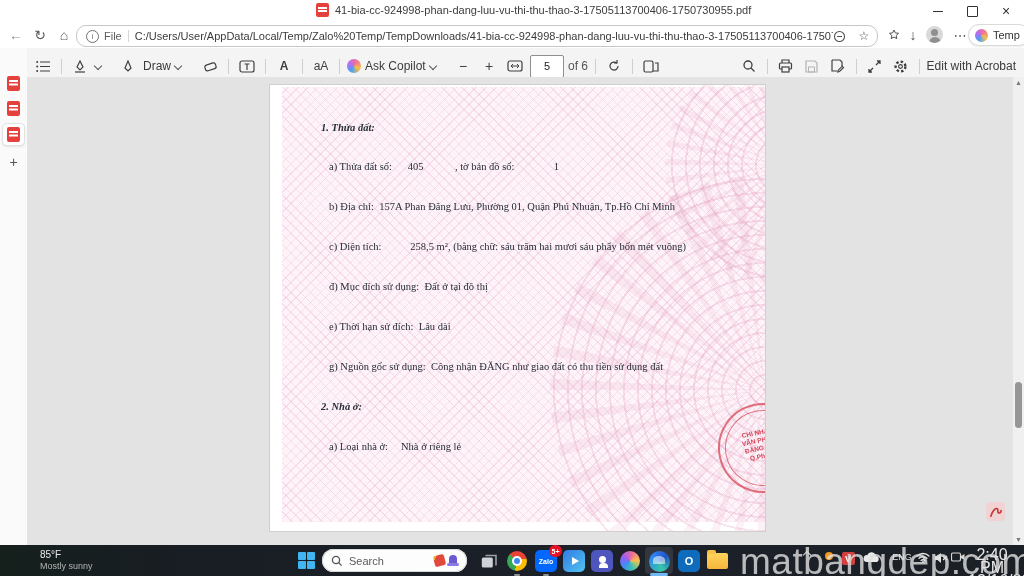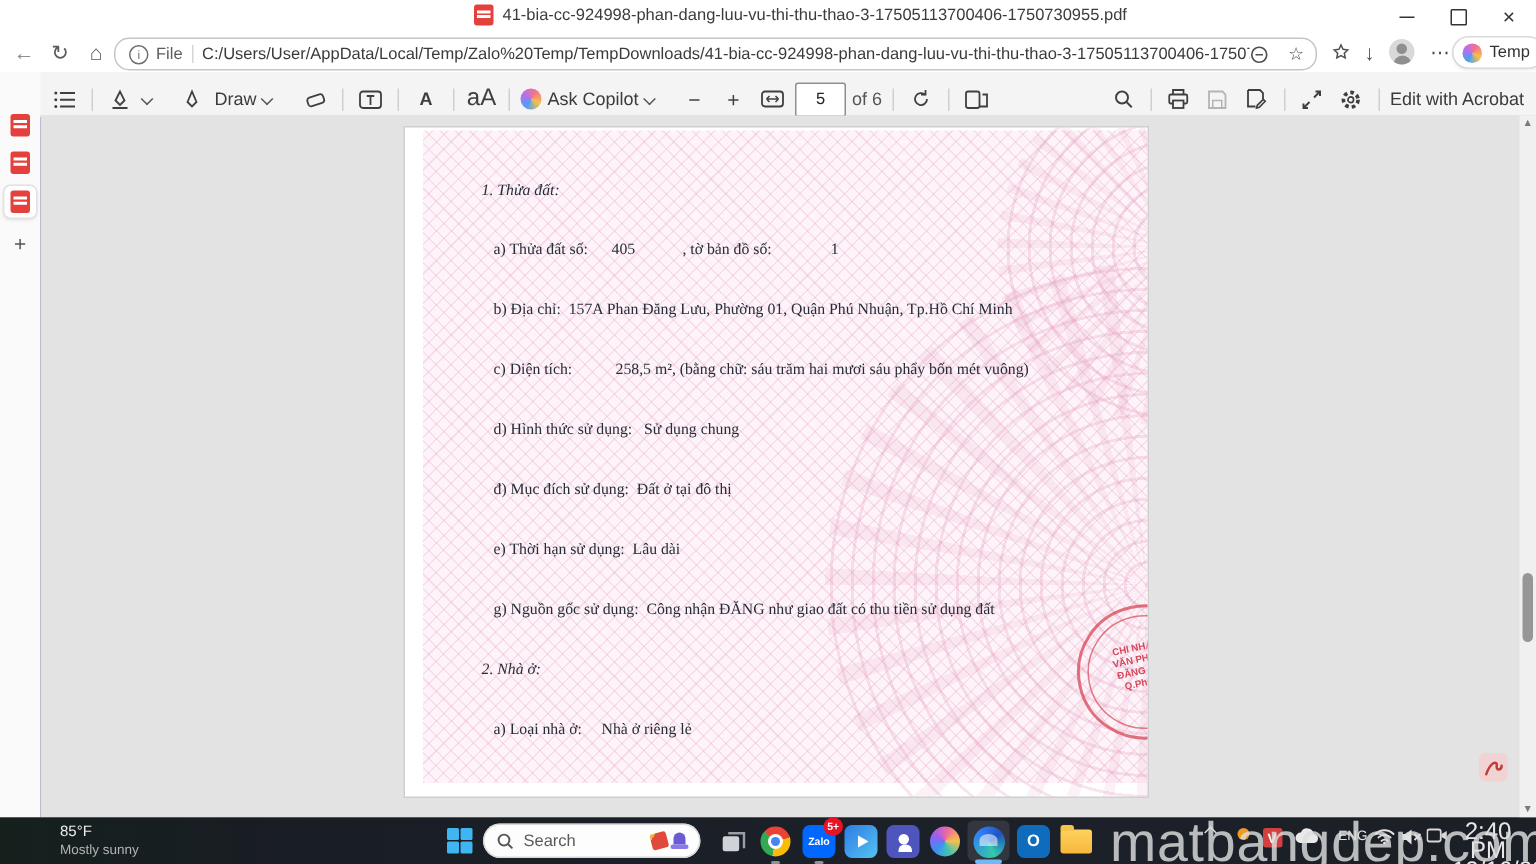--- a/index.html
+++ b/index.html
@@ -1,17 +1,17 @@
 <!DOCTYPE html>
 <html><head>
 <meta charset="utf-8">
 <style>
   html,body{margin:0;padding:0;background:#444;}
   #screen{position:relative;width:1024px;height:576px;overflow:hidden;
-    font-family:"Liberation Sans","DejaVu Sans",sans-serif;background:#4c1d95;
+    font-family:"Liberation Sans","DejaVu Sans",sans-serif;background:#b91c1c;
     -webkit-font-smoothing:antialiased;}
   
   .titlebar{position:absolute;left:0;top:0;width:1024px;height:22px;background:#fff;}
   .tab{position:absolute;left:316px;top:3px;display:flex;align-items:center;gap:6px;}
   .pdficon{width:13px;height:14px;background:#e5413c;border-radius:2px;position:relative;flex:0 0 auto;}
   .pdficon:after{content:"";position:absolute;left:2px;top:4px;width:9px;height:1.5px;background:#fff;box-shadow:0 3px 0 #fff;}
   .tabtitle{font-size:11px;color:#3c3c3c;white-space:nowrap;}
   .wctl{position:absolute;top:0;height:22px;width:32px;display:flex;align-items:center;justify-content:center;color:#333;}
   .minbar{width:10px;height:1px;background:#333;}
   .maxbox{width:9px;height:9px;border:1px solid #333;border-radius:1px;}
@@ -56,21 +56,21 @@
       repeating-linear-gradient(45deg,rgba(226,158,192,.25) 0 1px,transparent 1px 7px),
       repeating-linear-gradient(-45deg,rgba(226,158,192,.25) 0 1px,transparent 1px 7px);}
   .emb{position:absolute;border-radius:50%;
     background:
       repeating-radial-gradient(circle,rgba(224,140,182,.22) 0 2px,transparent 2px 14px),
       repeating-conic-gradient(rgba(224,140,182,.12) 0 3deg,transparent 3deg 9deg);}
   .doc-text{position:absolute;left:38px;top:9px;width:450px;font-family:"Liberation Serif","DejaVu Serif",serif;
     font-size:10.5px;line-height:13.3px;color:#262d3a;white-space:pre;}
   .dl{display:block;}
   .h{font-weight:bold;font-size:11.5px;margin-bottom:2px;}
-  .bi{font-weight:normal;font-style:italic;}
+  .bi{font-weight:bold;font-style:italic;}
   .i1{margin-left:13px;}
   .i2{margin-left:21px;}
   .stamp{position:absolute;left:448px;top:318px;width:86px;height:86px;border:2px solid rgba(214,70,84,.75);
     border-radius:50%;transform:rotate(-12deg);color:#d6465a;}
   .stamp:before{content:"";position:absolute;inset:5px;border:1px solid rgba(214,70,84,.7);border-radius:50%;}
   .stamptxt{position:absolute;inset:0;display:flex;flex-direction:column;align-items:center;justify-content:center;
     font-size:6.5px;font-weight:bold;line-height:8px;text-align:center;}
   
   .sbtrack{position:absolute;right:0;top:0;width:11px;height:468px;background:#f0f0f0;}
   .sbthumb{position:absolute;left:2px;top:305px;width:7px;height:46px;background:#969696;border-radius:4px;}
@@ -212,21 +212,21 @@
       <span class="tbdiv"></span>
       <span class="tbic">
         <svg width="16" height="13" viewBox="0 0 16 13">
             <rect x="1" y="1" width="14" height="11" rx="2" fill="none" stroke="#3f3f3f" stroke-width="1.2"></rect>
             <path d="M5.5 4h5M8 4v6" stroke="#3f3f3f" stroke-width="1.2"></path>
           </svg>
       </span>
       <span class="tbdiv"></span>
       <span class="tbic" style="font-size:12px;font-weight:bold;color:#3f3f3f;">A</span>
       <span class="tbdiv"></span>
-      <span class="tbic" style="font-size:16px;color:#3f3f3f;">aA</span>
+      <span class="tbic" style="font-size:12px;color:#3f3f3f;">aA</span>
       <span class="tbdiv"></span>
       <span class="copi" style="width:14px;height:14px;"></span>
       <span class="tbtext">Ask Copilot</span>
       <span class="chev"></span>
     </div>
     <div class="tb" style="left:452px;">
       <span class="tbic" style="font-size:14px;">−</span>
       <span class="tbic" style="font-size:14px;">+</span>
       <span class="tbic">
         <svg width="16" height="12" viewBox="0 0 16 12">
@@ -314,23 +314,22 @@
     <div class="page">
       <div class="pattern"></div>
       <div class="emb" style="left:280px;top:90px;width:430px;height:430px;"></div>
       <div class="emb" style="left:395px;top:-40px;width:240px;height:240px;"></div>
 
       <div class="doc-text">
         <span class="dl bi i1">1. Thửa đất:</span>
         <span class="dl i2">a) Thửa đất số:      405            , tờ bản đồ số:               1</span>
         <span class="dl i2">b) Địa chỉ:  157A Phan Đăng Lưu, Phường 01, Quận Phú Nhuận, Tp.Hồ Chí Minh</span>
         <span class="dl i2">c) Diện tích:           258,5 m², (bằng chữ: sáu trăm hai mươi sáu phẩy bốn mét vuông)</span>
-        <span class="dl i2">d) Hình thức sử dụng:   Sử dụng chung</span>
         <span class="dl i2">đ) Mục đích sử dụng:  Đất ở tại đô thị</span>
-        <span class="dl i2">e) Thời hạn sử dụng:  Lâu dài</span>
+        <span class="dl i2">e) Thời hạn sử đích:  Lâu dài</span>
         <span class="dl i2">g) Nguồn gốc sử dụng:  Công nhận ĐĂNG như giao đất có thu tiền sử dụng đất</span>
         <span class="dl bi i1">2. Nhà ở:</span>
         <span class="dl i2">a) Loại nhà ở:     Nhà ở riêng lẻ</span>
         
         
         
         
         
         
         

